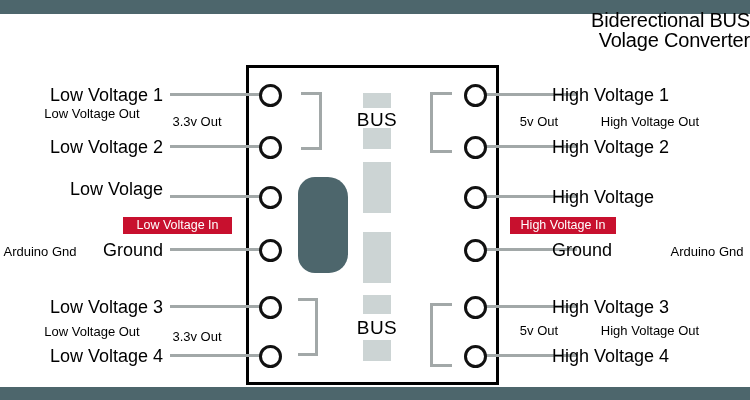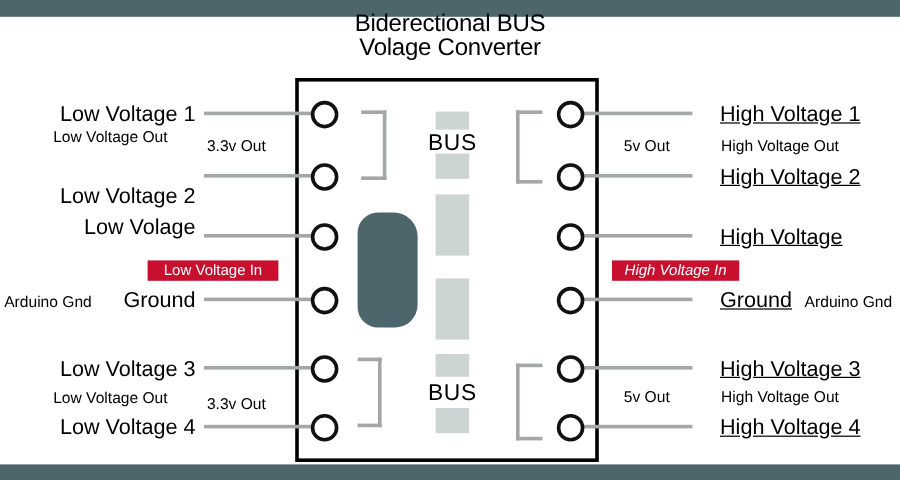--- a/index.html
+++ b/index.html
@@ -1,38 +1,38 @@
 <!DOCTYPE html>
 <html><head>
 <meta charset="utf-8">
 <style>
   html,body{margin:0;padding:0;background:#fff;width:750px;height:400px;overflow:hidden;
     font-family:"Liberation Sans", sans-serif;-webkit-font-smoothing:antialiased;}
   .stage{position:relative;width:750px;height:400px;background:#fff;}
   .bar{position:absolute;left:0;width:750px;height:14px;background:#4d666c;}
   .bar.top{top:0;}
   .bar.bottom{top:387px;height:13px;}
-  .title{position:absolute;left:0;top:10px;width:750px;text-align:center;color:#000;
+  .title{position:absolute;left:0;top:10px;width:750px;text-align:right;color:#000;
     font-size:20px;line-height:20px;letter-spacing:-0.2px;}
   .module{position:absolute;left:246px;top:65px;width:253px;height:320px;
     border:3px solid #000;background:#fff;box-sizing:border-box;z-index:1;}
   .pin{position:absolute;width:23px;height:23px;border:3px solid #111;border-radius:50%;
     background:#fff;box-sizing:border-box;z-index:5;}
   .lead{position:absolute;height:3px;background:#a2a8a8;z-index:4;}
   .bracket{position:absolute;box-sizing:border-box;border:3px solid #a2a8a8;z-index:2;}
   .bracket.open-left{border-left:none;}
   .bracket.open-right{border-right:none;}
   .buspad{position:absolute;left:363px;width:28px;background:#ccd4d4;z-index:2;}
   .buslabel{position:absolute;left:349px;width:56px;text-align:center;font-size:19px;
     color:#000;z-index:3;letter-spacing:0.5px;}
   .chip{position:absolute;left:298px;top:177px;width:50px;height:96px;background:#4d666c;
     border-radius:17px 20px 19px 17px;z-index:2;}
   .biglabel{position:absolute;font-size:18px;color:#000;white-space:nowrap;line-height:28px;z-index:6;}
   .biglabel.leftside{right:587px;text-align:right;}
-  .biglabel.rightside{left:600px;text-align:right;text-decoration:underline;}
+  .biglabel.rightside{left:552px;text-align:right;}
   .sublabel{position:absolute;font-size:13px;color:#000;white-space:nowrap;
     text-align:center;line-height:15px;z-index:6;}
   .badge{position:absolute;height:17px;background:#c8102e;color:#fff;font-size:12.5px;
     line-height:17px;text-align:center;z-index:6;white-space:nowrap;}
 </style>
 </head>
 <body>
 
 <div class="stage">
 
@@ -84,21 +84,21 @@
   <div class="pin" style="left:259px;top:345px;"></div>
 
   <div class="pin" style="left:464px;top:84px;"></div>
   <div class="pin" style="left:464px;top:136px;"></div>
   <div class="pin" style="left:464px;top:186px;"></div>
   <div class="pin" style="left:464px;top:239px;"></div>
   <div class="pin" style="left:464px;top:296px;"></div>
   <div class="pin" style="left:464px;top:345px;"></div>
 
   <div class="biglabel leftside" style="top:81px;">Low Voltage 1</div>
-  <div class="biglabel leftside" style="top:133px;margin-top:16px;">Low Voltage 2</div>
+  <div class="biglabel leftside" style="top:133px;">Low Voltage 2</div>
   <div class="biglabel leftside" style="top:175px;">Low Volage</div>
   <div class="biglabel leftside" style="top:236px;">Ground</div>
   <div class="biglabel leftside" style="top:293px;">Low Voltage 3</div>
   <div class="biglabel leftside" style="top:342px;">Low Voltage 4</div>
 
   <div class="biglabel rightside" style="top:81px;">High Voltage 1</div>
   <div class="biglabel rightside" style="top:133px;">High Voltage 2</div>
   <div class="biglabel rightside" style="top:183px;">High Voltage</div>
   <div class="biglabel rightside" style="top:236px;">Ground</div>
   <div class="biglabel rightside" style="top:293px;">High Voltage 3</div>
@@ -110,15 +110,15 @@
   <div class="sublabel" style="left:16px;top:324px;width:152px;">Low Voltage Out</div>
   <div class="sublabel" style="left:162px;top:329px;width:70px;">3.3v Out</div>
 
   <div class="sublabel" style="left:508px;top:114px;width:62px;">5v Out</div>
   <div class="sublabel" style="left:586px;top:114px;width:128px;">High Voltage Out</div>
   <div class="sublabel" style="left:666px;top:244px;width:82px;">Arduino Gnd</div>
   <div class="sublabel" style="left:508px;top:323px;width:62px;">5v Out</div>
   <div class="sublabel" style="left:586px;top:323px;width:128px;">High Voltage Out</div>
 
   <div class="badge" style="left:123px;top:217px;width:109px;">Low Voltage In</div>
-  <div class="badge" style="left:510px;top:217px;width:106px;font-style:italic;">High Voltage In</div>
+  <div class="badge" style="left:510px;top:217px;width:106px;">High Voltage In</div>
 
 </div>
 
 </body></html>

